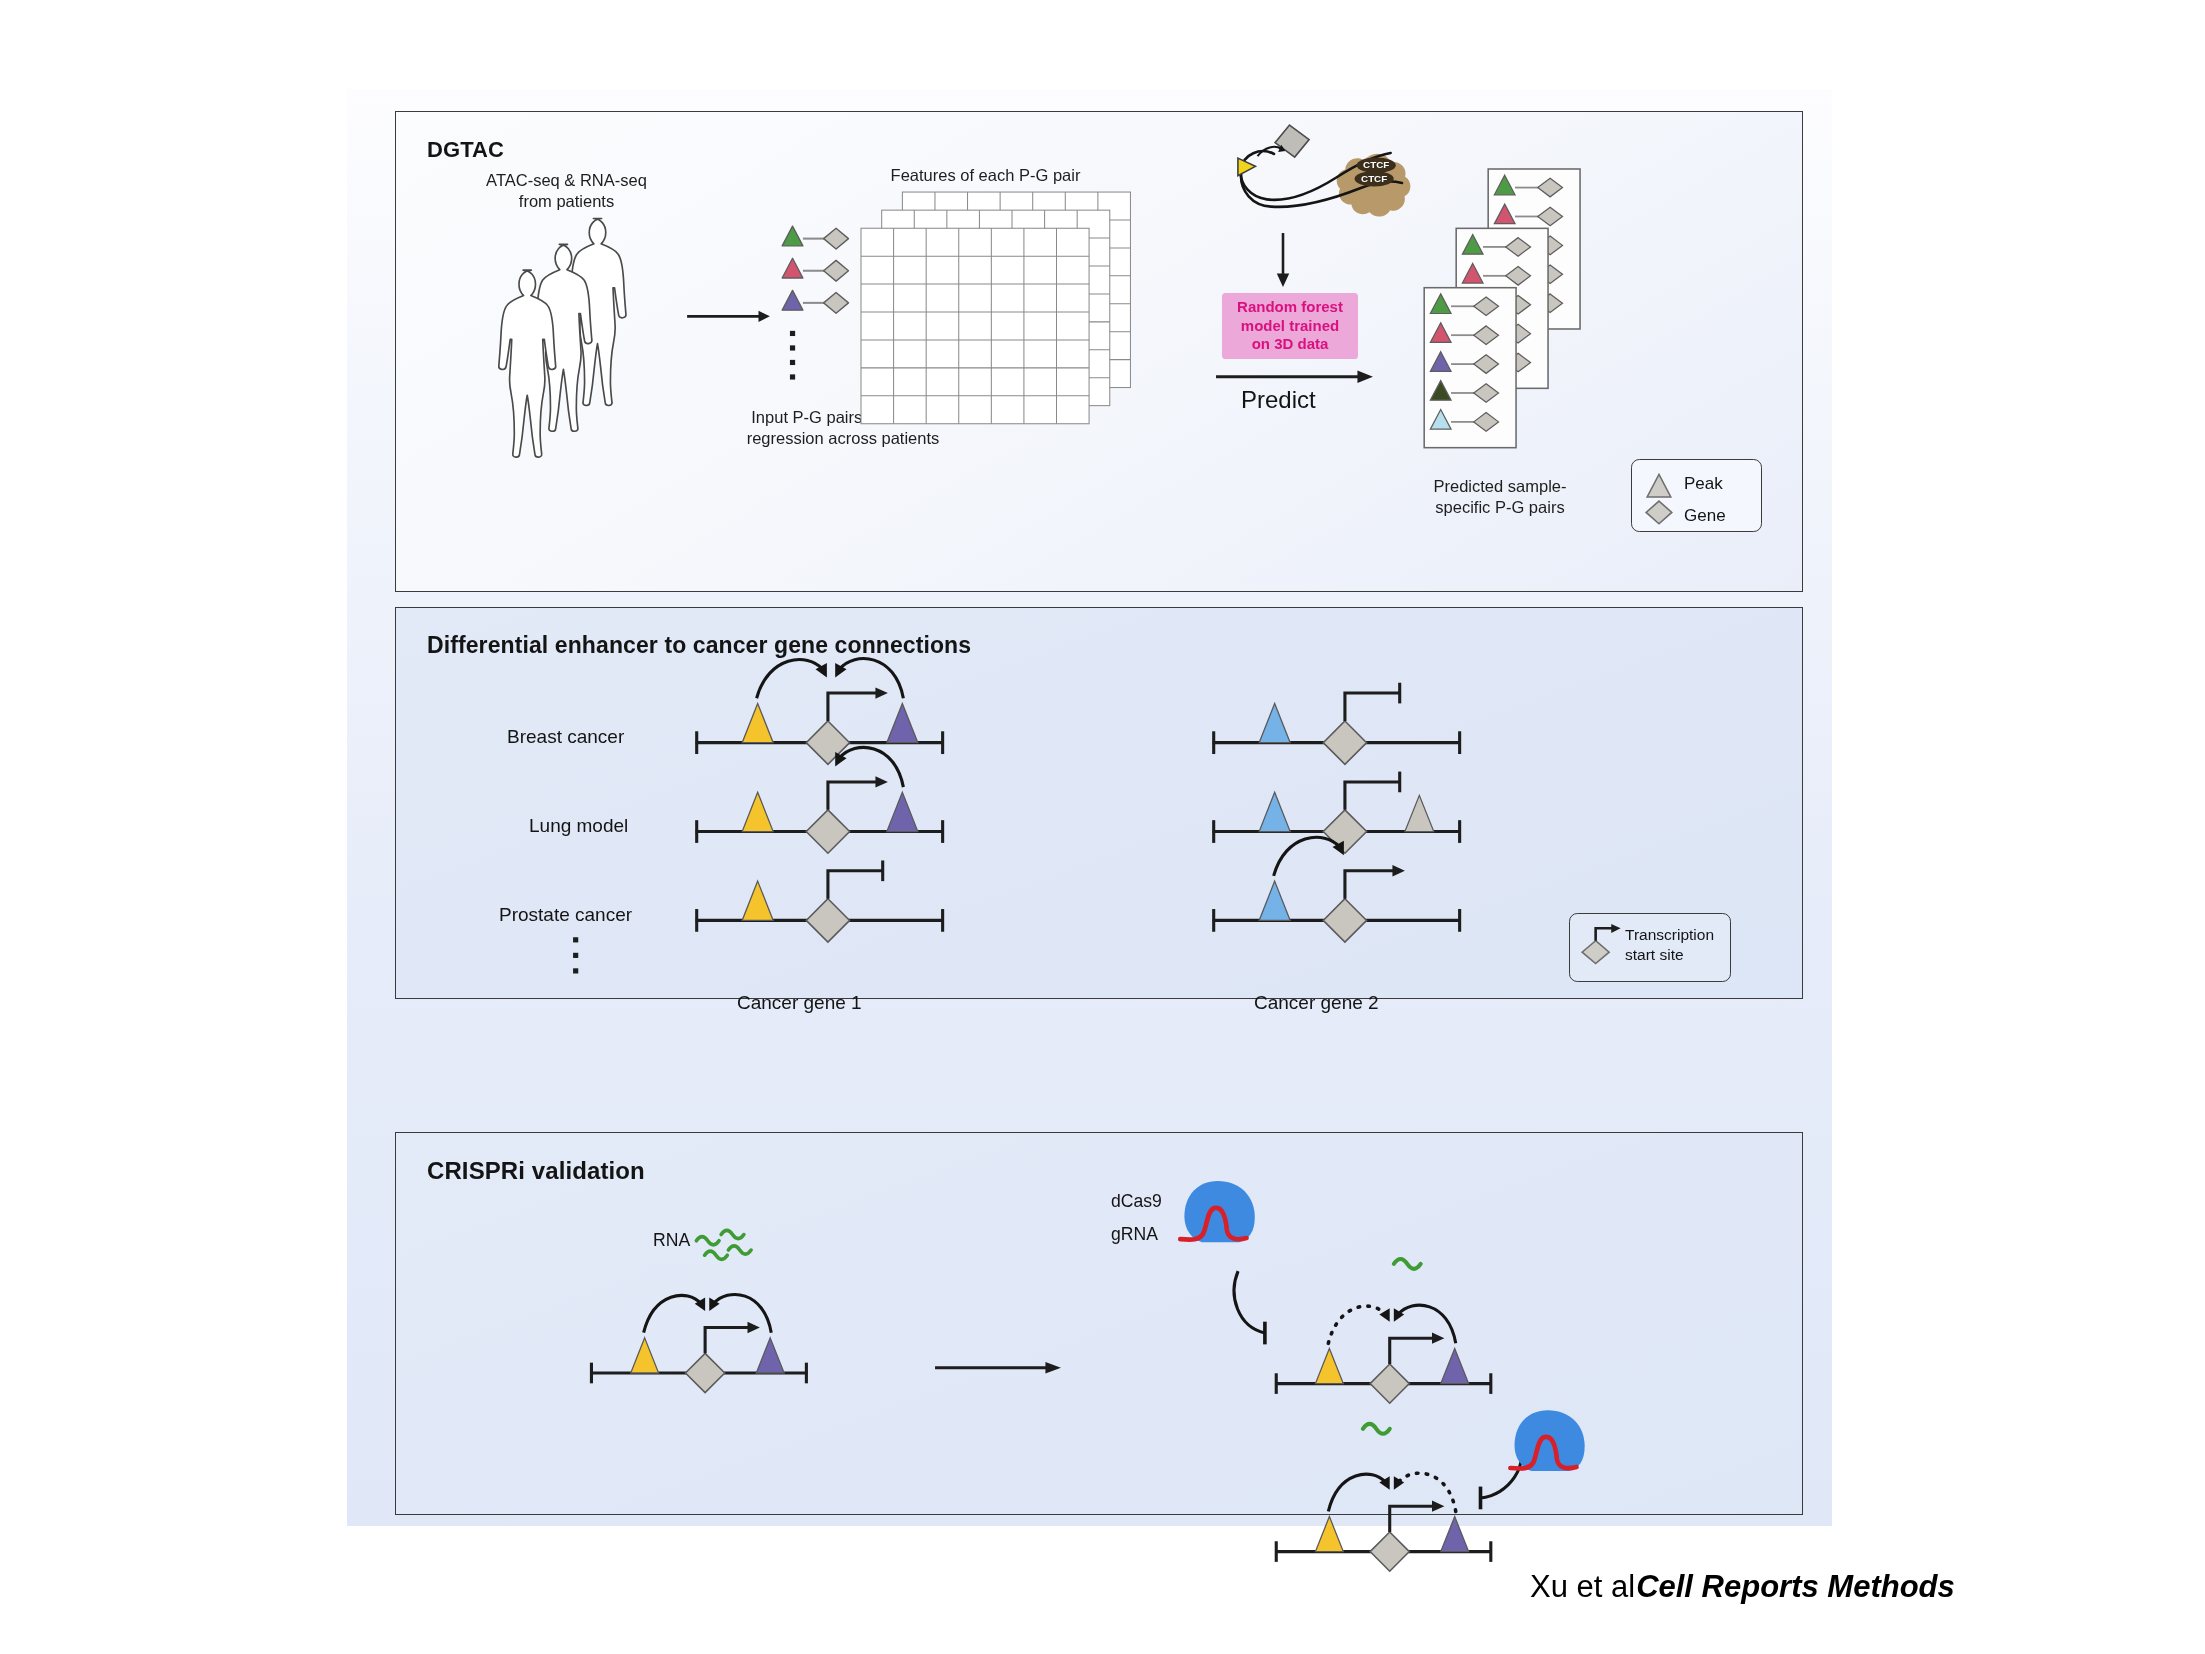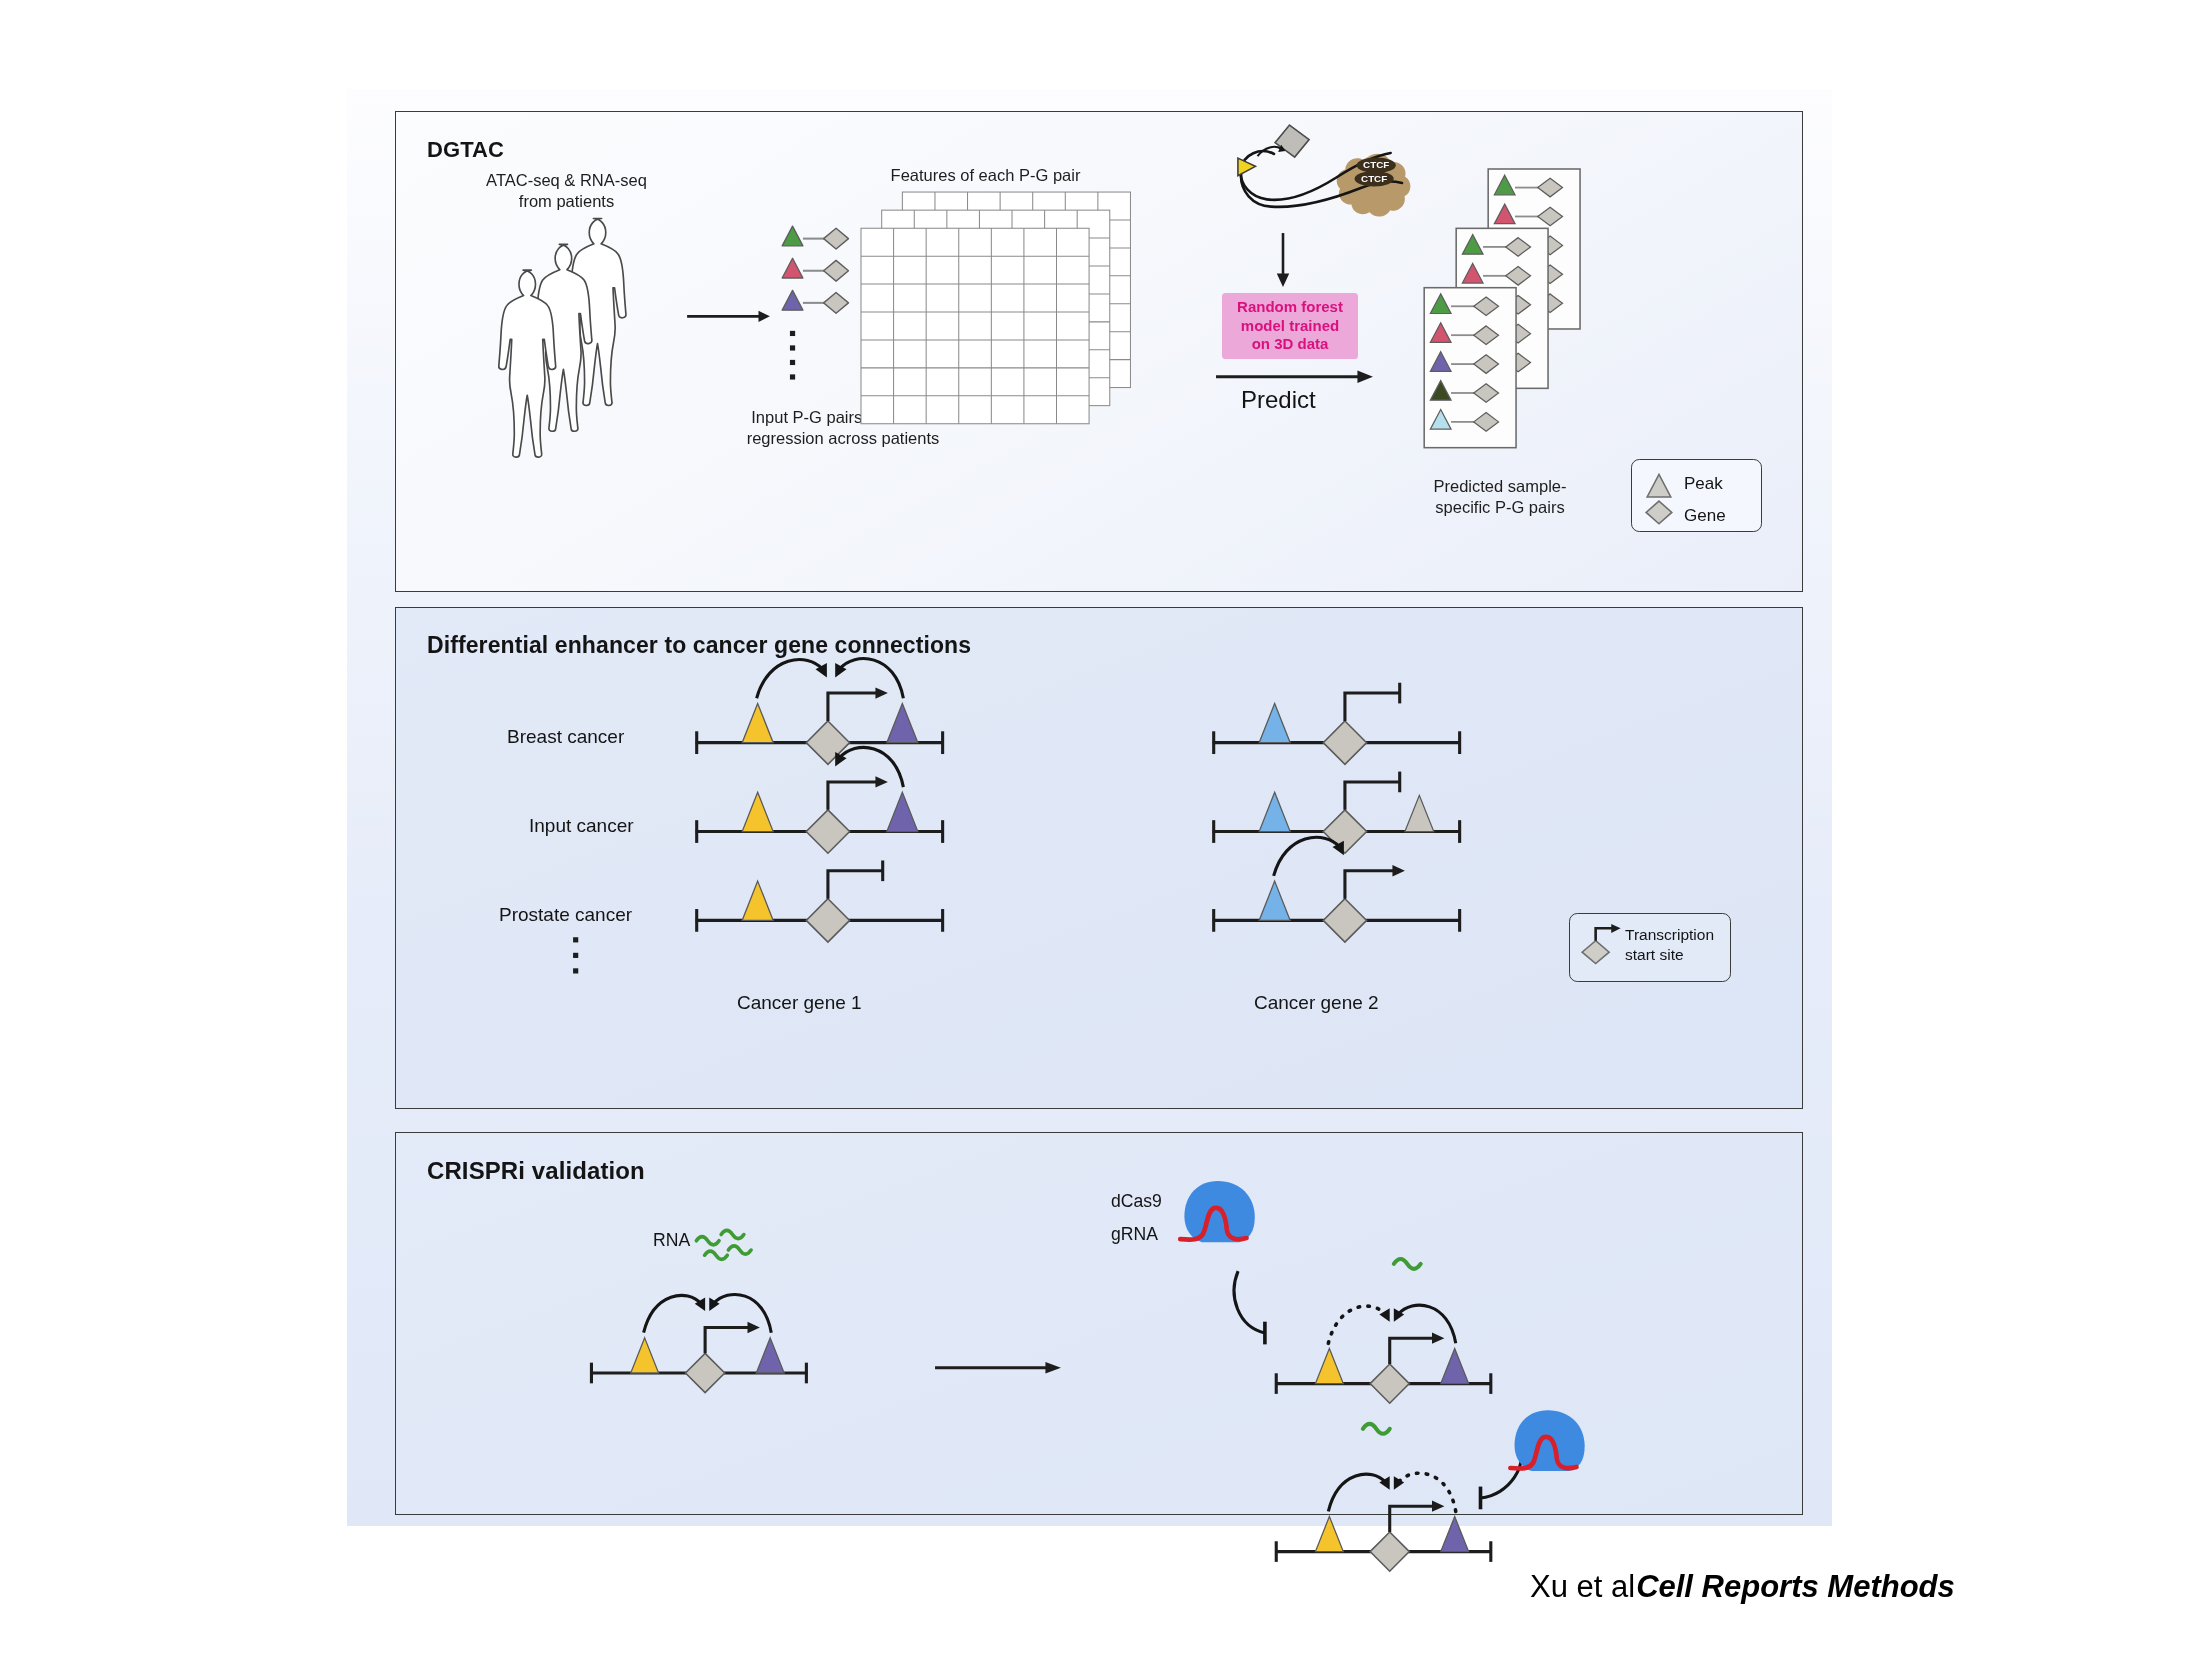--- a/index.html
+++ b/index.html
@@ -8,21 +8,21 @@
        -webkit-font-smoothing:antialiased;}
 
   
   #figure-canvas{position:absolute;left:347px;top:89px;width:1485px;height:1437px;
        background:linear-gradient(180deg,#fdfdff 0%,#f3f6fc 22%,#e6ecf9 58%,#e0e8f8 100%);}
 
   
   .panel{position:absolute;border:1.6px solid #3b3b3b;box-sizing:border-box;}
   #panel-dgtac{left:395px;top:111px;width:1408px;height:481px;
        background:linear-gradient(150deg,#fbfcfe 0%,#f6f8fc 45%,#e9eef9 100%);padding-left:24px;}
-  #panel-diff{left:395px;top:607px;width:1408px;height:502px;
+  #panel-diff{left:395px;top:607px;width:1408px;height:392px;
        background:linear-gradient(160deg,#e2e9f7 0%,#dfe7f6 60%,#dde6f6 100%);text-decoration:underline;}
   #panel-crispri{left:395px;top:1132px;width:1408px;height:383px;
        background:linear-gradient(160deg,#e3eaf8 0%,#e0e8f7 60%,#dee7f6 100%);}
 
   .panel-title{position:absolute;font-weight:bold;color:#141414;letter-spacing:0.1px;}
   #title-dgtac{left:31px;top:25px;font-size:22px;}
   #title-diff{left:31px;top:24px;font-size:23px;}
   #title-crispri{left:31px;top:24px;font-size:24px;}
 
   .cap{position:absolute;font-size:16.5px;line-height:1.26;color:#1e1e1e;text-align:center;}
@@ -295,21 +295,21 @@
     </svg>
     <div class="lbl" style="left:1288px;top:362px;font-size:17px;">Peak</div>
     <div class="lbl" style="left:1288px;top:394px;font-size:17px;">Gene</div>
   </div>
 
   <div class="panel" id="panel-diff" style="left:48px;top:518px;">
 
     <div class="panel-title" id="title-diff">Differential enhancer to cancer gene connections</div>
 
     <div class="lbl" style="left:111px;top:118px;">Breast cancer</div>
-    <div class="lbl" style="left:133px;top:207px;">Input cancer</div>
+    <div class="lbl" style="left:133px;top:207px;">Lung model</div>
     <div class="lbl" style="left:103px;top:296px;">Prostate cancer</div>
     <svg class="nohit" style="left:175px;top:327px;" width="11.4" height="48" viewBox="0 0 22 92">
       <g fill="#1d1d1d">
         <rect x="4" y="4" width="10" height="10"></rect>
         <rect x="4" y="34" width="10" height="10"></rect>
         <rect x="4" y="64" width="10" height="10"></rect>
       </g>
     </svg>
 
     <svg class="nohit" style="left:279px;top:62px;" width="310" height="321" viewBox="0 0 600 620">

